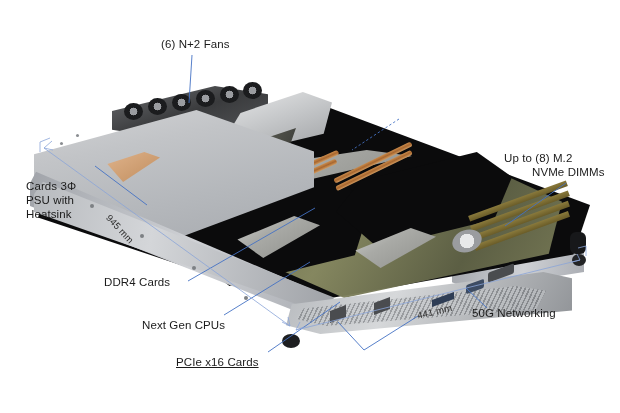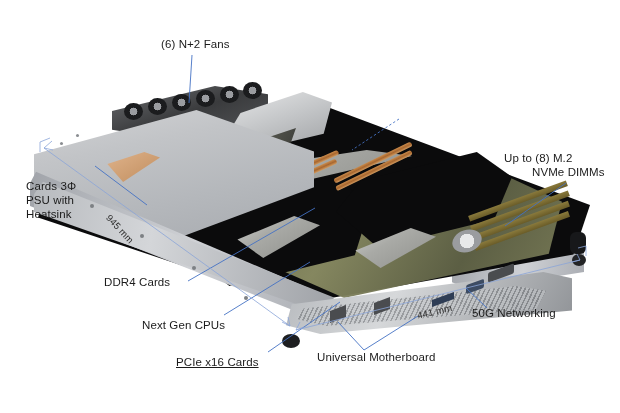--- a/index.html
+++ b/index.html
@@ -189,21 +189,20 @@
   <div class="callout" style="left:26px;top:180px;">Cards 3Φ</div>
   <div class="callout" style="left:26px;top:194px;">PSU with</div>
   <div class="callout" style="left:26px;top:208px;">Heatsink</div>
 
   <div class="callout" style="left:104px;top:276px;">DDR4 Cards</div>
 
   <div class="callout" style="left:142px;top:311px;margin-top:8px;">Next Gen CPUs</div>
 
   <div class="callout" style="left:176px;top:356px;text-decoration:underline;">PCIe x16 Cards</div>
 
-  <div class="callout" style="left:317px;top:351px;">Universal Motherboard</div>
 
   <div class="callout" style="left:472px;top:307px;">50G Networking</div>
 
   <div class="dim" style="left:112px;top:212px;transform:rotate(47deg);transform-origin:left top;">945 mm</div>
 
   <div class="dim" style="left:416px;top:310px;transform:rotate(-13deg);transform-origin:left top;">441 mm</div>
 
 </div>
 
 </body></html>

